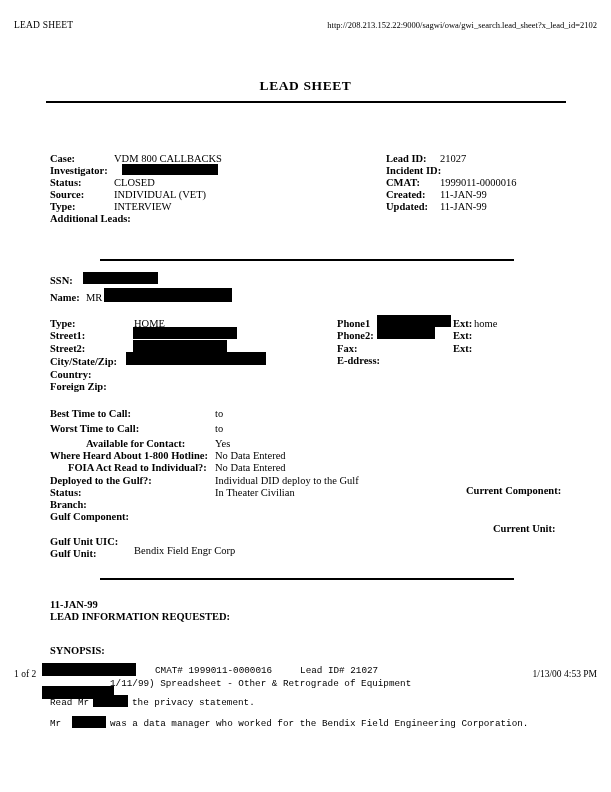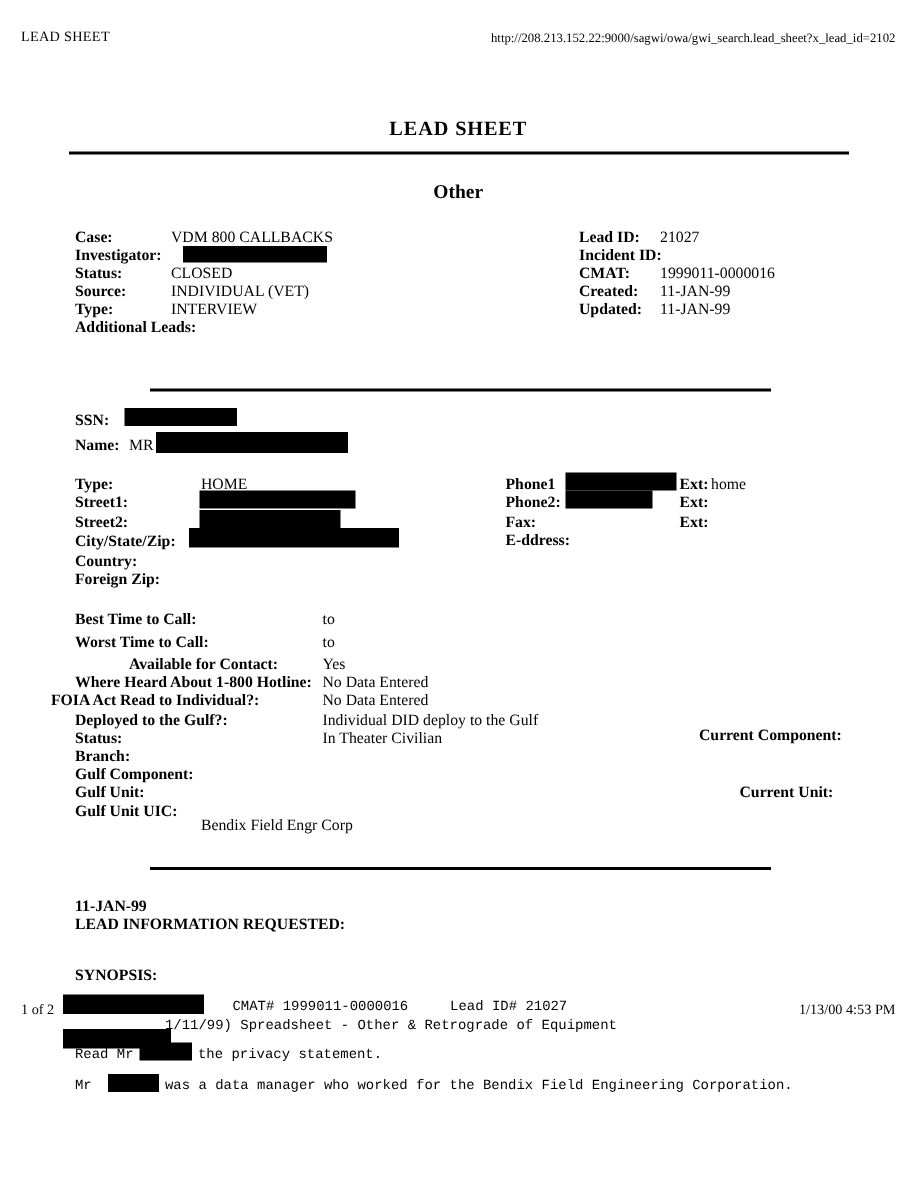--- a/index.html
+++ b/index.html
@@ -127,21 +127,20 @@
 
 <div class="page">
 
   <div class="runhead">
     <span class="left">LEAD SHEET</span>
     <span class="right">http://208.213.152.22:9000/sagwi/owa/gwi_search.lead_sheet?x_lead_id=2102</span>
   </div>
 
   <div class="doc-title">LEAD SHEET</div>
   <div class="rule rule-top"></div>
-  <div class="subtitle">Other</div>
 
   <div class="f b" style="top:153px; left:50px;">Case:</div>
   <div class="f" style="top:153px; left:114px;">VDM 800 CALLBACKS</div>
 
   <div class="f b" style="top:165px; left:50px;">Investigator:</div>
   <div class="redact" style="top:164px; left:122px; width:96px; height:11px;"></div>
 
   <div class="f b" style="top:177px; left:50px;">Status:</div>
   <div class="f" style="top:177px; left:114px;">CLOSED</div>
 
@@ -215,36 +214,36 @@
 
   <div class="f b" style="top:423px; left:50px;">Worst Time to Call:</div>
   <div class="f" style="top:423px; left:215px;">to</div>
 
   <div class="f b" style="top:438px; left:50px;margin-left:36px;">Available for Contact:</div>
   <div class="f" style="top:438px; left:215px;">Yes</div>
 
   <div class="f b" style="top:450px; left:50px;">Where Heard About 1-800 Hotline:</div>
   <div class="f" style="top:450px; left:215px;">No Data Entered</div>
 
-  <div class="f b" style="top:462px; left:34px;">FOIA Act Read to Individual?:</div>
+  <div class="f b" style="top:462px; left:68px;">FOIA Act Read to Individual?:</div>
   <div class="f" style="top:462px; left:215px;">No Data Entered</div>
 
   <div class="f b" style="top:475px; left:50px;">Deployed to the Gulf?:</div>
   <div class="f" style="top:475px; left:215px;">Individual DID deploy to the Gulf</div>
 
   <div class="f b" style="top:487px; left:50px;">Status:</div>
   <div class="f" style="top:487px; left:215px;">In Theater Civilian</div>
 
   <div class="f b" style="top:499px; left:50px;">Branch:</div>
   <div class="f" style="top:499px; left:215px;"></div>
 
   <div class="f b" style="top:511px; left:50px;">Gulf Component:</div>
   <div class="f b" style="top:485px; left:466px;">Current Component:</div>
 
-  <div class="f b" style="top:523px; left:50px;">Gulf Unit:</div>
+  <div class="f b" style="top:548px; left:50px;">Gulf Unit:</div>
   <div class="f" style="top:545px; left:134px;">Bendix Field Engr Corp</div>
   <div class="f b" style="top:523px; left:493px;">Current Unit:</div>
 
   <div class="f b" style="top:536px; left:50px;text-align:right;">Gulf Unit UIC:</div>
   <div class="f" style="top:536px; left:134px;"></div>
 
   <div class="rule-thin" style="top:578px; left:100px; width:414px;"></div>
 
   <div class="f b" style="top:599px; left:50px;">11-JAN-99</div>
   <div class="f b" style="top:611px; left:50px;">LEAD INFORMATION REQUESTED:</div>

